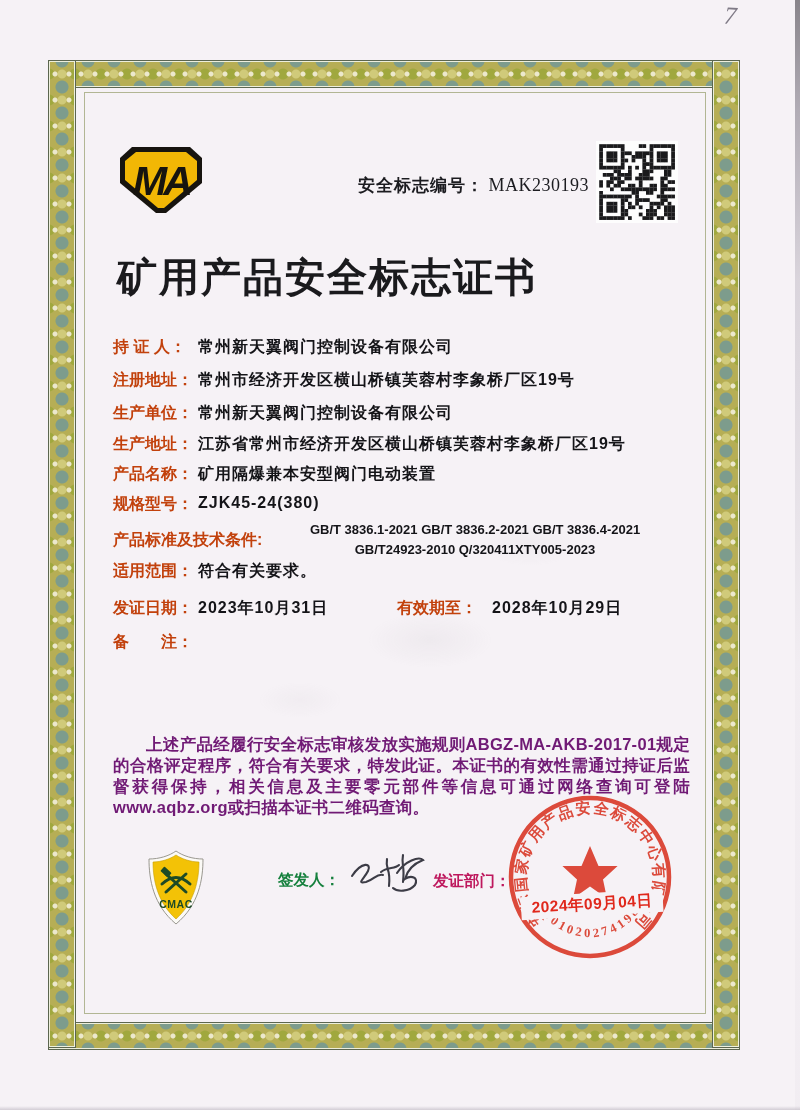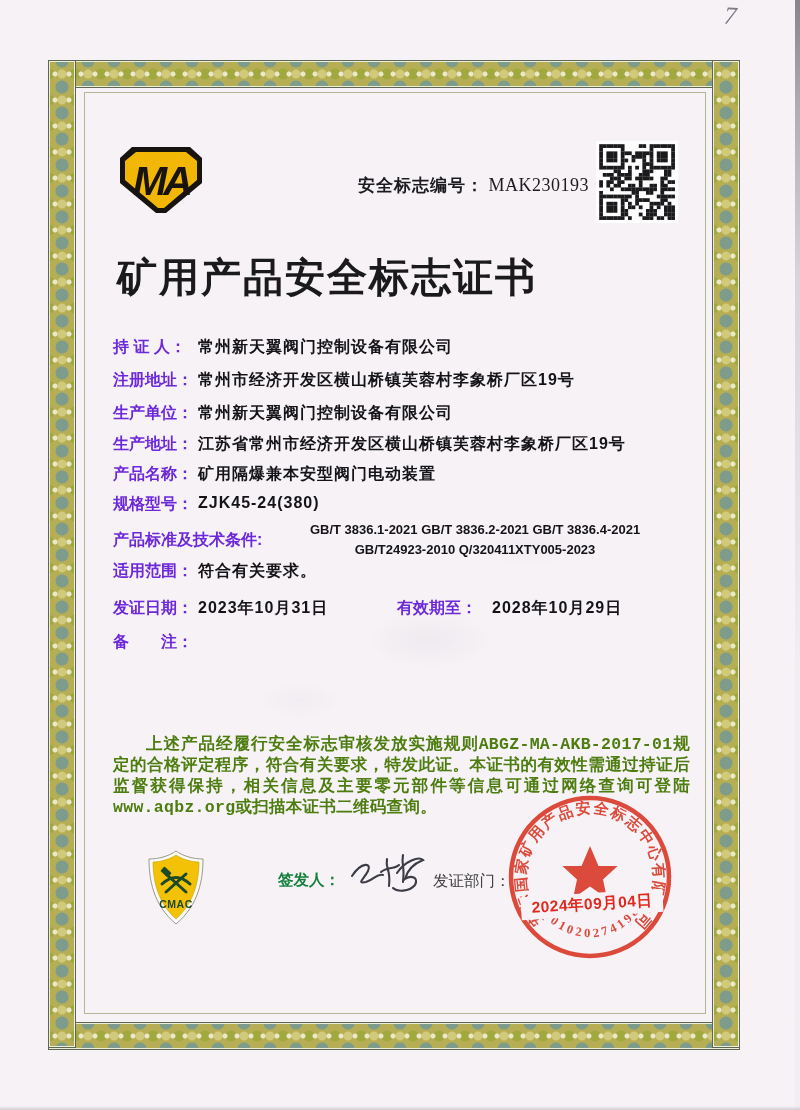--- a/index.html
+++ b/index.html
@@ -43,36 +43,36 @@
   .cert-no{position:absolute;left:310px;top:174px;white-space:nowrap;}
   .cert-no .lab{font-size:17px;font-weight:600;color:#1c1c20;letter-spacing:1px;margin-left:48px;}
   .cert-no .val{font-family:"Liberation Serif",serif;font-size:18px;color:#1c1c20;letter-spacing:.5px;}
   .qr{position:absolute;left:596px;top:141px;}
   .title{position:absolute;left:117px;top:250px;width:600px;text-align:left;
     font-family:"Liberation Serif","DejaVu Serif",serif;font-size:40px;font-weight:700;
     color:#1a1a1d;letter-spacing:2px;}
 
   
   .frow{position:absolute;left:113px;font-size:16px;font-weight:bold;color:#141418;white-space:nowrap;}
-  .frow .lab{display:inline-block;width:85px;color:#6d28d9;vertical-align:top;}
+  .frow .lab{display:inline-block;width:85px;color:#c2410c;vertical-align:top;}
   .frow .val{letter-spacing:1px;}
   .frow-std .lab{width:192px;padding-top:10px;}
   .frow-std .val{display:inline-block;width:340px;font-size:13px;line-height:1.55;
     letter-spacing:0;white-space:normal;vertical-align:top;text-align:center;}
   .dates .val1{display:inline-block;width:199px;}
   .dates .lab2{display:inline-block;width:95px;}
 
   
   .statement{position:absolute;left:113px;top:734px;width:577px;font-size:16.5px;font-weight:bold;
-    line-height:21px;color:#4d7c0f;text-align:justify;text-indent:33px;letter-spacing:.3px;font-family:Liberation Mono, monospace;}
+    line-height:21px;color:#701a75;text-align:justify;text-indent:33px;letter-spacing:.3px;}
 
   
   .cmac{position:absolute;left:147px;top:850px;}
   .signer{position:absolute;left:278px;top:870px;font-size:15.5px;font-weight:bold;color:#15803d;}
-  .dept{position:absolute;left:433px;top:871px;font-size:15.5px;font-weight:normal;color:#404040;text-align:right;}
+  .dept{position:absolute;left:433px;top:871px;font-size:15.5px;font-weight:bold;color:#be185d;text-align:right;}
   .signature{position:absolute;left:346px;top:846px;}
   .seal{position:absolute;left:505px;top:792px;opacity:.93;mix-blend-mode:multiply;}
   .seal-date{position:absolute;left:521px;top:893px;width:138px;background:#f6f2f6;
     color:#e0281c;font-weight:bold;font-size:15.5px;letter-spacing:.5px;text-align:center;
     transform:rotate(-3.5deg);padding:1px 2px;z-index:5;}
 </style>
 </head>
 <body>
 
 <div class="page">

